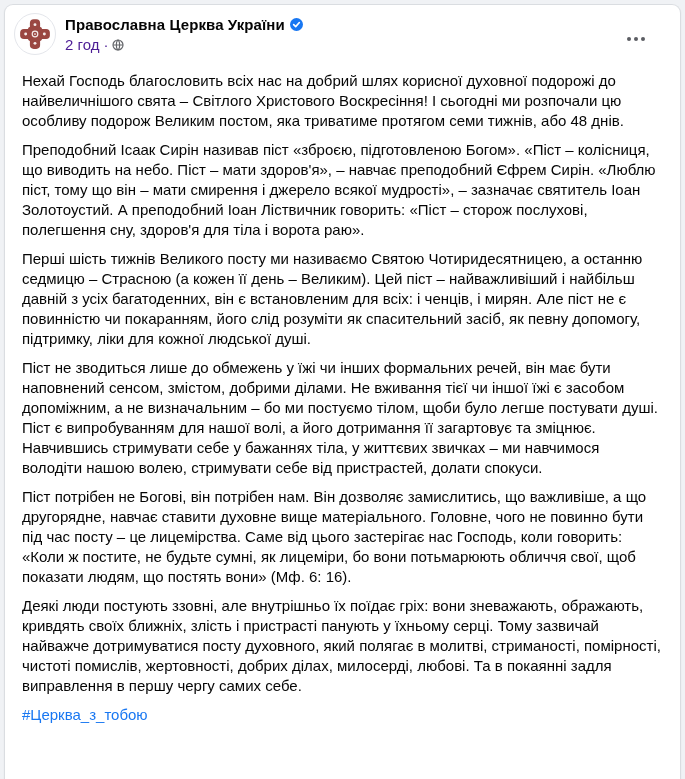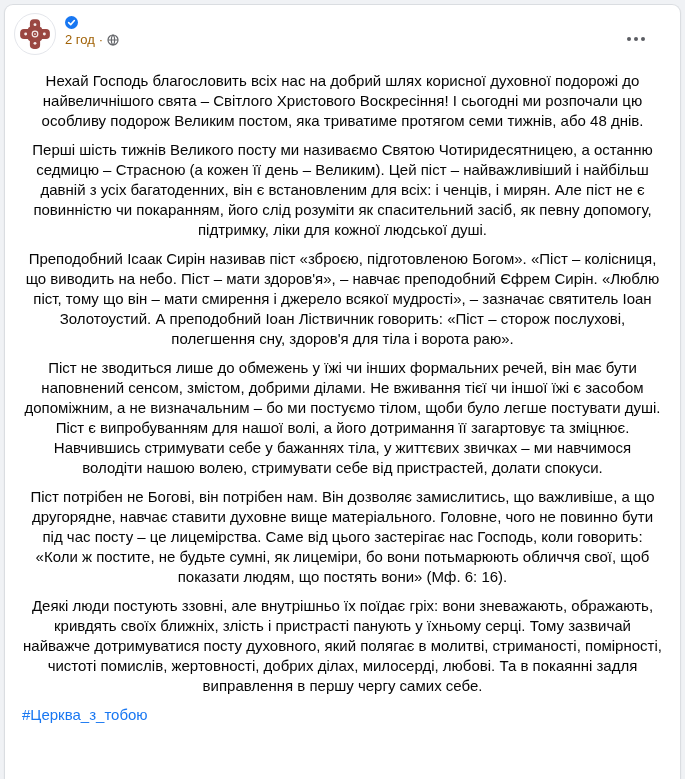--- a/index.html
+++ b/index.html
@@ -48,42 +48,42 @@
     font-size: 15px;
     font-weight: 700;
     color: #050505;
     letter-spacing: .1px;
     cursor: pointer;
   }
   .badge { display: inline-flex; width: 13px; height: 13px; }
   .meta {
     display: flex; align-items: center; gap: 4px;
     margin-top: 3px;
-    font-size: 13px;
-    color: #a16207;
+    font-size: 15px;
+    color: #4c1d95;
   }
   .meta .time { cursor: pointer; }
   .globe { display: inline-flex; width: 12px; height: 12px; }
   .more {
     background: none; border: none;
     width: 36px; height: 36px;
     border-radius: 50%;
     display: flex; align-items: center; justify-content: center;
     cursor: pointer;
     margin: 8px 16px 0 0;
     flex: 0 0 auto;
   }
   
   .body {
     padding: 14px 17px 12px 17px;
     font-size: 15px;
     line-height: 20px;
     color: #050505;
   }
-  .body p { margin: 0 0 9px 0; text-align: center; }
+  .body p { margin: 0 0 9px 0; }
   .hashtag {
     color: #1877f2;
     text-decoration: none;
     cursor: pointer;
     display: inline-block;
   }
 </style>
 </head>
 <body>
 
@@ -108,20 +108,21 @@
             <circle cx="31" cy="20" r="1.7"></circle>
             <circle cx="20" cy="20" r="4"></circle>
           </g>
           <circle cx="20" cy="20" r="2.6" fill="#9a4742"></circle>
           <circle cx="20" cy="20" r="1" fill="#ffffff"></circle>
         </svg>
       </div>
 
       <div class="hcol">
         <div class="name-row">
+          <span class="author">Православна Церква України</span>
           <span class="badge">
             <svg viewBox="0 0 16 16" aria-hidden="true">
               <circle cx="8" cy="8" r="8" fill="#1877f2"></circle>
               <path d="M4.5 8.2 L7 10.6 L11.5 5.6" fill="none" stroke="#ffffff" stroke-width="2" stroke-linecap="round" stroke-linejoin="round"></path>
             </svg>
           </span>
         </div>
         <div class="meta">
           <span class="time">2 год</span>
           <span>·</span>
@@ -138,22 +139,22 @@
         <svg width="22" height="22" viewBox="0 0 22 22" aria-hidden="true">
           <circle cx="4" cy="11" r="2" fill="#5b5d62"></circle>
           <circle cx="11" cy="11" r="2" fill="#5b5d62"></circle>
           <circle cx="18" cy="11" r="2" fill="#5b5d62"></circle>
         </svg>
       </button>
     </div>
 
     <div class="body">
       <p>Нехай Господь благословить всіх нас на добрий шлях корисної духовної подорожі до найвеличнішого свята – Світлого Христового Воскресіння! І сьогодні ми розпочали цю особливу подорож Великим постом, яка триватиме протягом семи тижнів, або 48 днів.</p>
+      <p>Преподобний Ісаак Сирін називав піст «зброєю, підготовленою Богом». «Піст – колісниця, що виводить на небо. Піст – мати здоров'я», – навчає преподобний Єфрем Сирін. «Люблю піст, тому що він – мати смирення і джерело всякої мудрості», – зазначає святитель Іоан Золотоустий. А преподобний Іоан Ліствичник говорить: «Піст – сторож послухові, полегшення сну, здоров'я для тіла і ворота раю».</p>
       <p>Перші шість тижнів Великого посту ми називаємо Святою Чотиридесятницею, а останню седмицю – Страсною (а кожен її день – Великим). Цей піст – найважливіший і найбільш давній з усіх багатоденних, він є встановленим для всіх: і ченців, і мирян. Але піст не є повинністю чи покаранням, його слід розуміти як спасительний засіб, як певну допомогу, підтримку, ліки для кожної людської душі.</p>
-      <p>Преподобний Ісаак Сирін називав піст «зброєю, підготовленою Богом». «Піст – колісниця, що виводить на небо. Піст – мати здоров'я», – навчає преподобний Єфрем Сирін. «Люблю піст, тому що він – мати смирення і джерело всякої мудрості», – зазначає святитель Іоан Золотоустий. А преподобний Іоан Ліствичник говорить: «Піст – сторож послухові, полегшення сну, здоров'я для тіла і ворота раю».</p>
       <p>Піст не зводиться лише до обмежень у їжі чи інших формальних речей, він має бути наповнений сенсом, змістом, добрими ділами. Не вживання тієї чи іншої їжі є засобом допоміжним, а не визначальним – бо ми постуємо тілом, щоби було легше постувати душі. Піст є випробуванням для нашої волі, а його дотримання її загартовує та зміцнює. Навчившись стримувати себе у бажаннях тіла, у життєвих звичках – ми навчимося володіти нашою волею, стримувати себе від пристрастей, долати спокуси.</p>
       <p>Піст потрібен не Богові, він потрібен нам. Він дозволяє замислитись, що важливіше, а що другорядне, навчає ставити духовне вище матеріального. Головне, чого не повинно бути під час посту – це лицемірства. Саме від цього застерігає нас Господь, коли говорить: «Коли ж постите, не будьте сумні, як лицеміри, бо вони потьмарюють обличчя свої, щоб показати людям, що постять вони» (Мф. 6: 16).</p>
       <p>Деякі люди постують ззовні, але внутрішньо їх поїдає гріх: вони зневажають, ображають, кривдять своїх ближніх, злість і пристрасті панують у їхньому серці. Тому зазвичай найважче дотримуватися посту духовного, який полягає в молитві, стриманості, помірності, чистоті помислів, жертовності, добрих ділах, милосерді, любові. Та в покаянні задля виправлення в першу чергу самих себе.</p>
       <a class="hashtag" href="#">#Церква_з_тобою</a>
     </div>
 
   </div>
 </div>
 
 </body></html>

